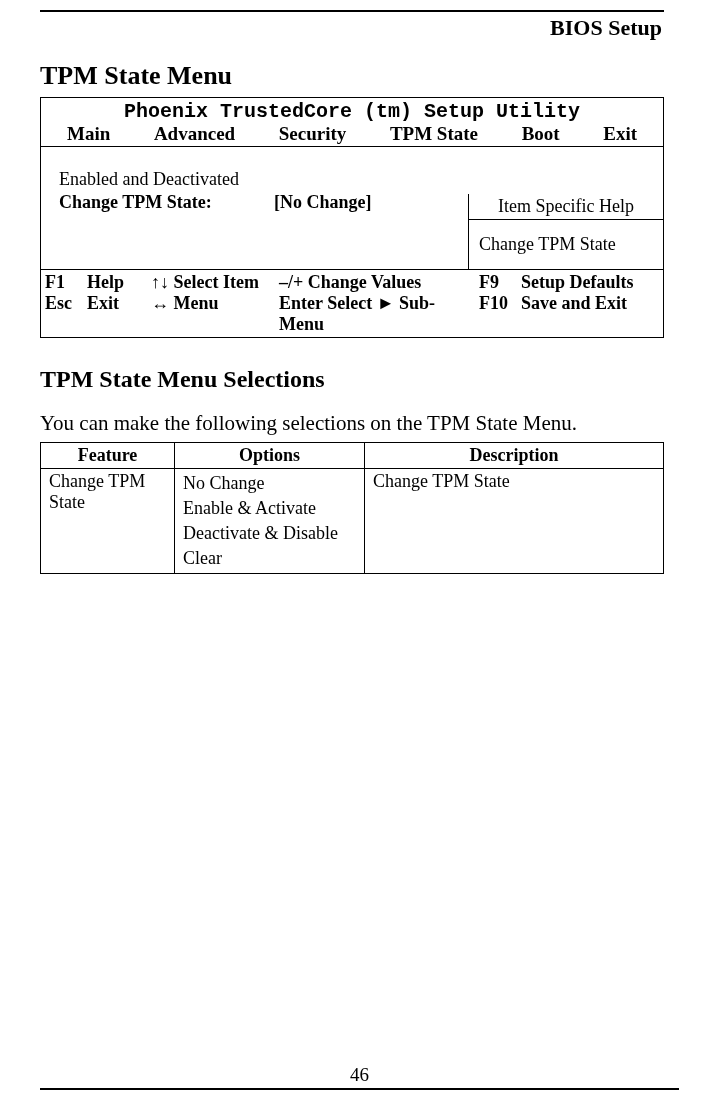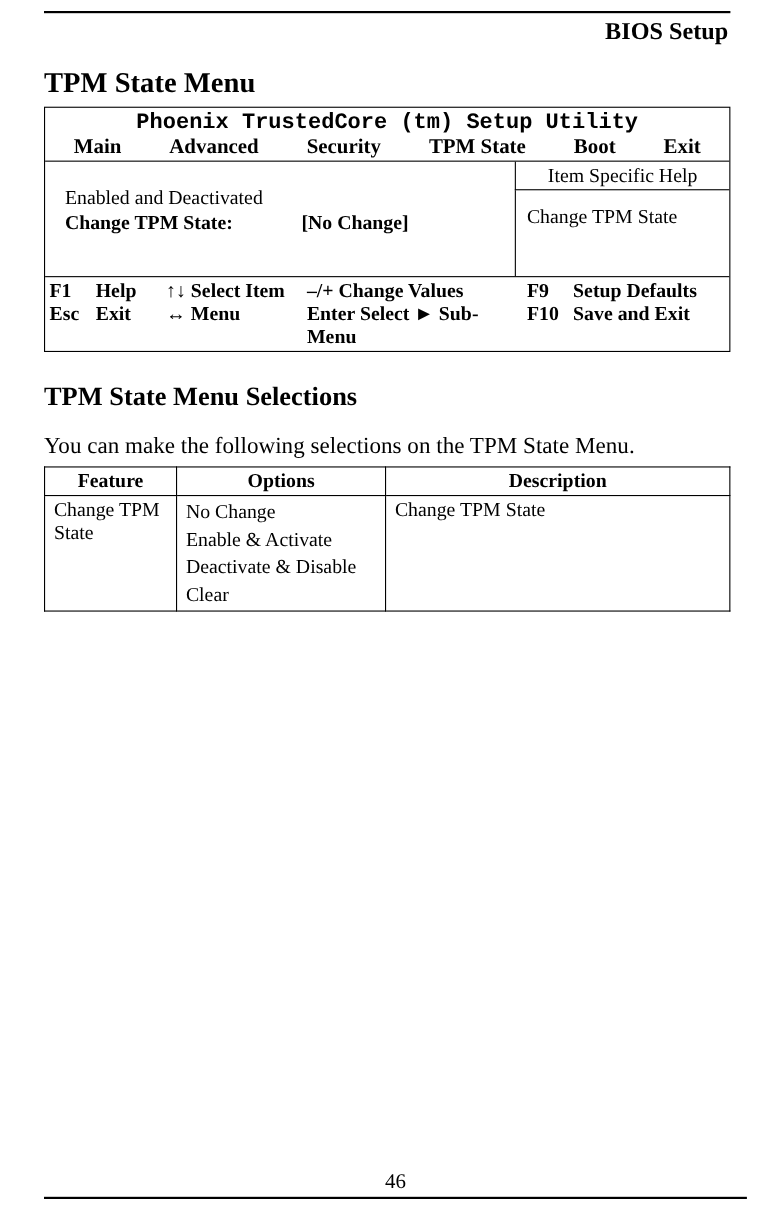--- a/index.html
+++ b/index.html
@@ -69,20 +69,21 @@
       width: 195px;
       display: flex;
       flex-direction: column;
     }
     .help-head {
       border-left: 1px solid #000;
       border-bottom: 1px solid #000;
       text-align: center;
       font-size: 18px;
       padding: 2px 0;
+      margin-top: 47px;
     }
     .help-body {
       border-left: 1px solid #000;
       flex: 1;
       padding: 14px 10px;
       font-size: 18px;
     }
     .footer-bar {
       border-top: 1px solid #000;
       font-size: 18px;
@@ -114,21 +115,21 @@
       border: 1px solid #000;
       padding: 2px 8px;
       text-align: left;
       vertical-align: top;
     }
     table.selections th {
       font-weight: bold;
       text-align: center;
     }
     table.selections td .opt { display: block; padding: 2px 0; }
-    .col-feature { width: 120px; }
+    .col-feature { width: 134px; }
     .col-options { width: 190px; }
     .page-footer {
       position: absolute;
       bottom: 18px;
       left: 40px;
       right: 25px;
       text-align: center;
     }
     .page-footer .num { font-size: 19px; }
     .page-footer .line { border-top: 2px solid #000; margin-top: 2px; }

